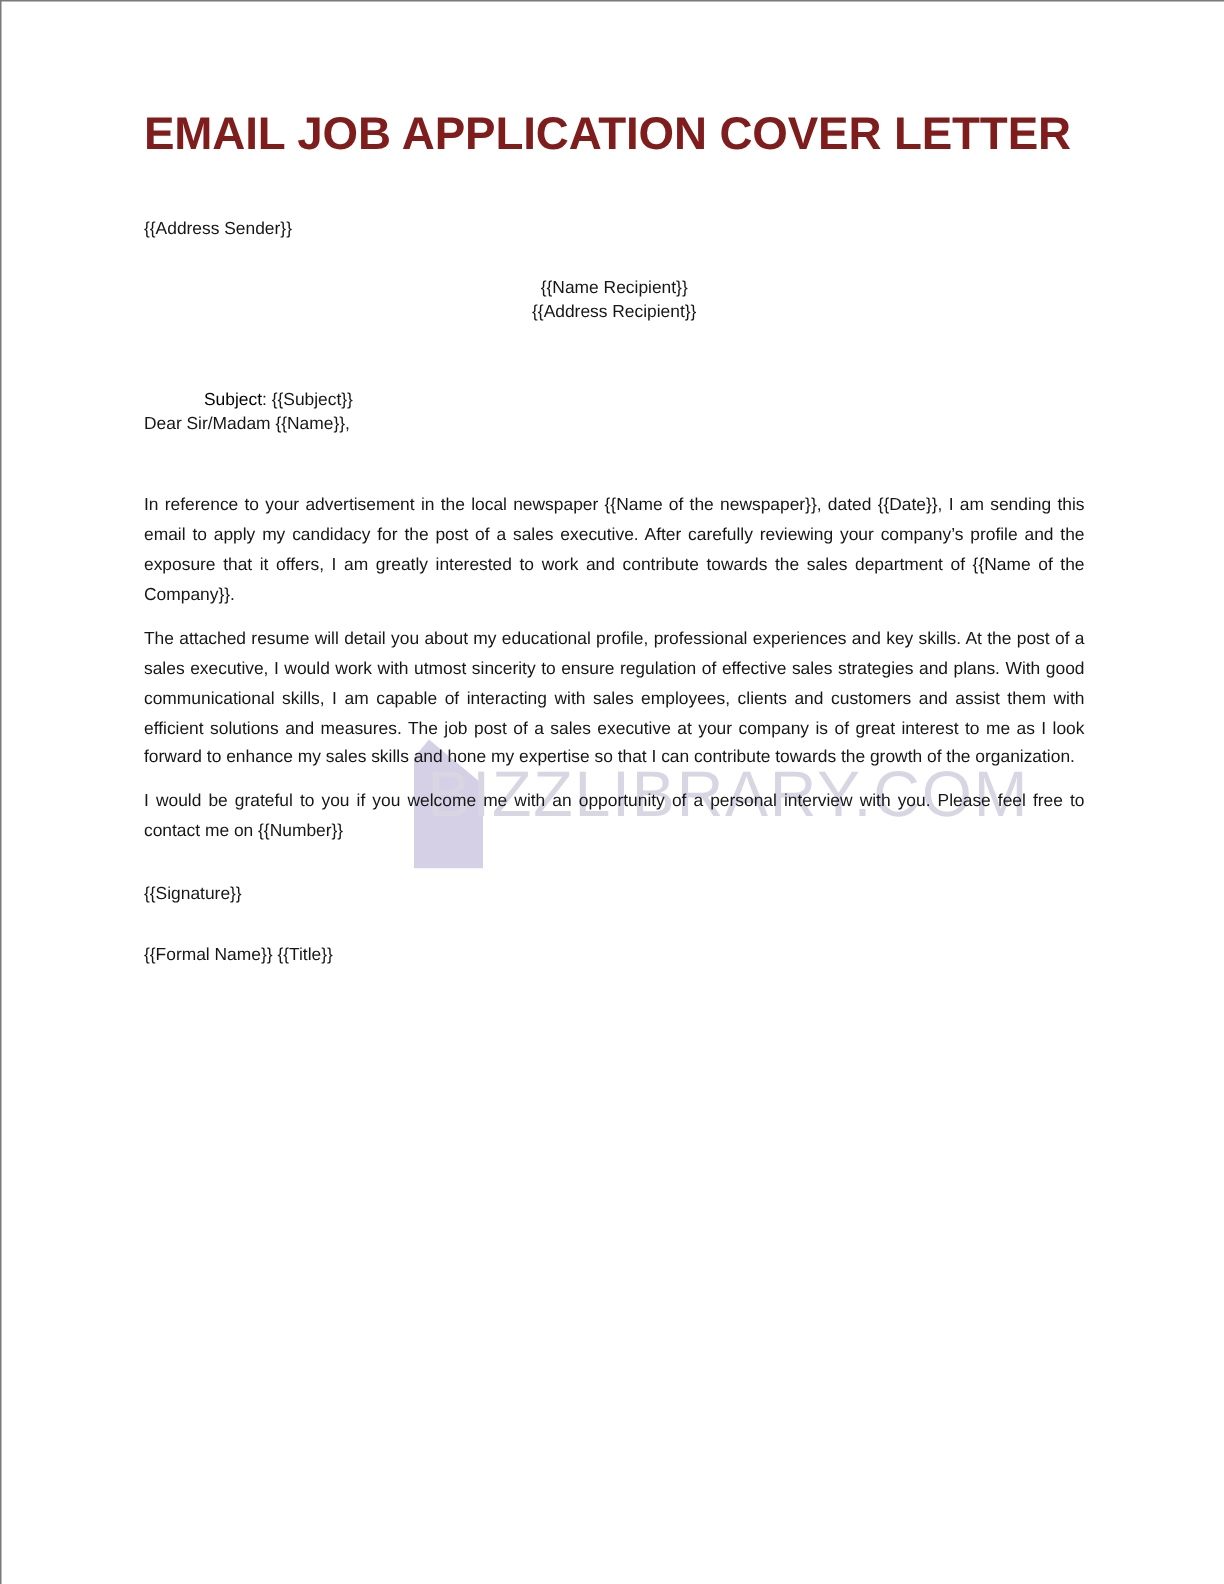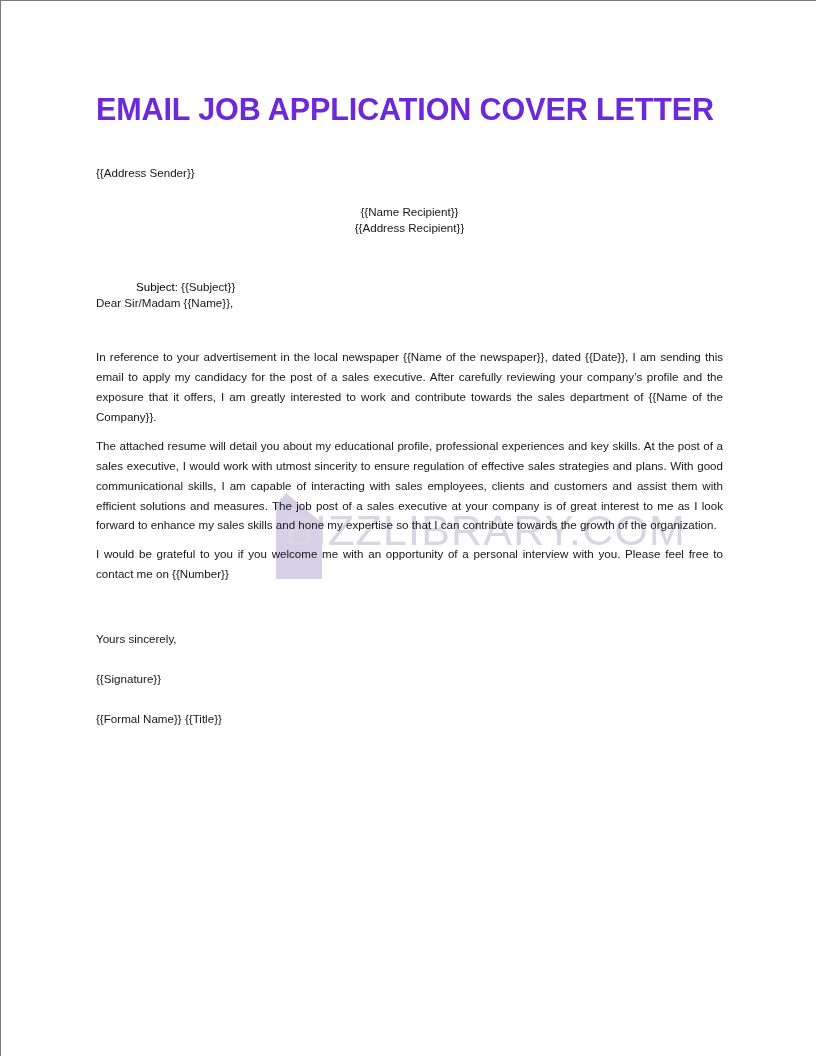--- a/index.html
+++ b/index.html
@@ -24,26 +24,26 @@
     position: absolute;
     left: 95px;
     top: 0;
     width: 627px;
     z-index: 3;
   }
 
   
   .doc-title {
     margin: 0;
-    padding-top: 92px;
+    padding-top: 72px;
     font-family: "Liberation Sans Narrow", "Liberation Sans", sans-serif;
     font-size: 30.5px;
     font-weight: bold;
     letter-spacing: -0.1px;
-    color: #6d28d9;
+    color: #7f1d1d;
     line-height: 1.1;
     white-space: nowrap;
   }
 
   
   .line {
     font-size: 11.6px;
     color: #161616;
     line-height: 1.32;
   }
@@ -130,20 +130,19 @@
     </div>
 
     <div class="line blk-salutation">Dear Sir/Madam {{Name}},</div>
 
     <p class="body-para p1">In reference to your advertisement in the local newspaper {{Name of the newspaper}}, dated {{Date}}, I am sending this email to apply my candidacy for the post of a sales executive. After carefully reviewing your company’s profile and the exposure that it offers, I am greatly interested to work and contribute towards the sales department of {{Name of the Company}}.</p>
 
     <p class="body-para p2">The attached resume will detail you about my educational profile, professional experiences and key skills. At the post of a sales executive, I would work with utmost sincerity to ensure regulation of effective sales strategies and plans. With good communicational skills, I am capable of interacting with sales employees, clients and customers and assist them with efficient solutions and measures. The job post of a sales executive at your company is of great interest to me as I look forward to enhance my sales skills and hone my expertise so that I can contribute towards the growth of the organization.</p>
 
     <p class="body-para p3">I would be grateful to you if you welcome me with an opportunity of a personal interview with you. Please feel free to contact me on {{Number}}</p>
 
-    <div class="line blk-closing">Yours sincerely,</div>
 
     <div class="line blk-signature">{{Signature}}</div>
 
     <div class="line blk-formalname">{{Formal Name}} {{Title}}</div>
 
   </div>
 </div>
 
 </body></html>

